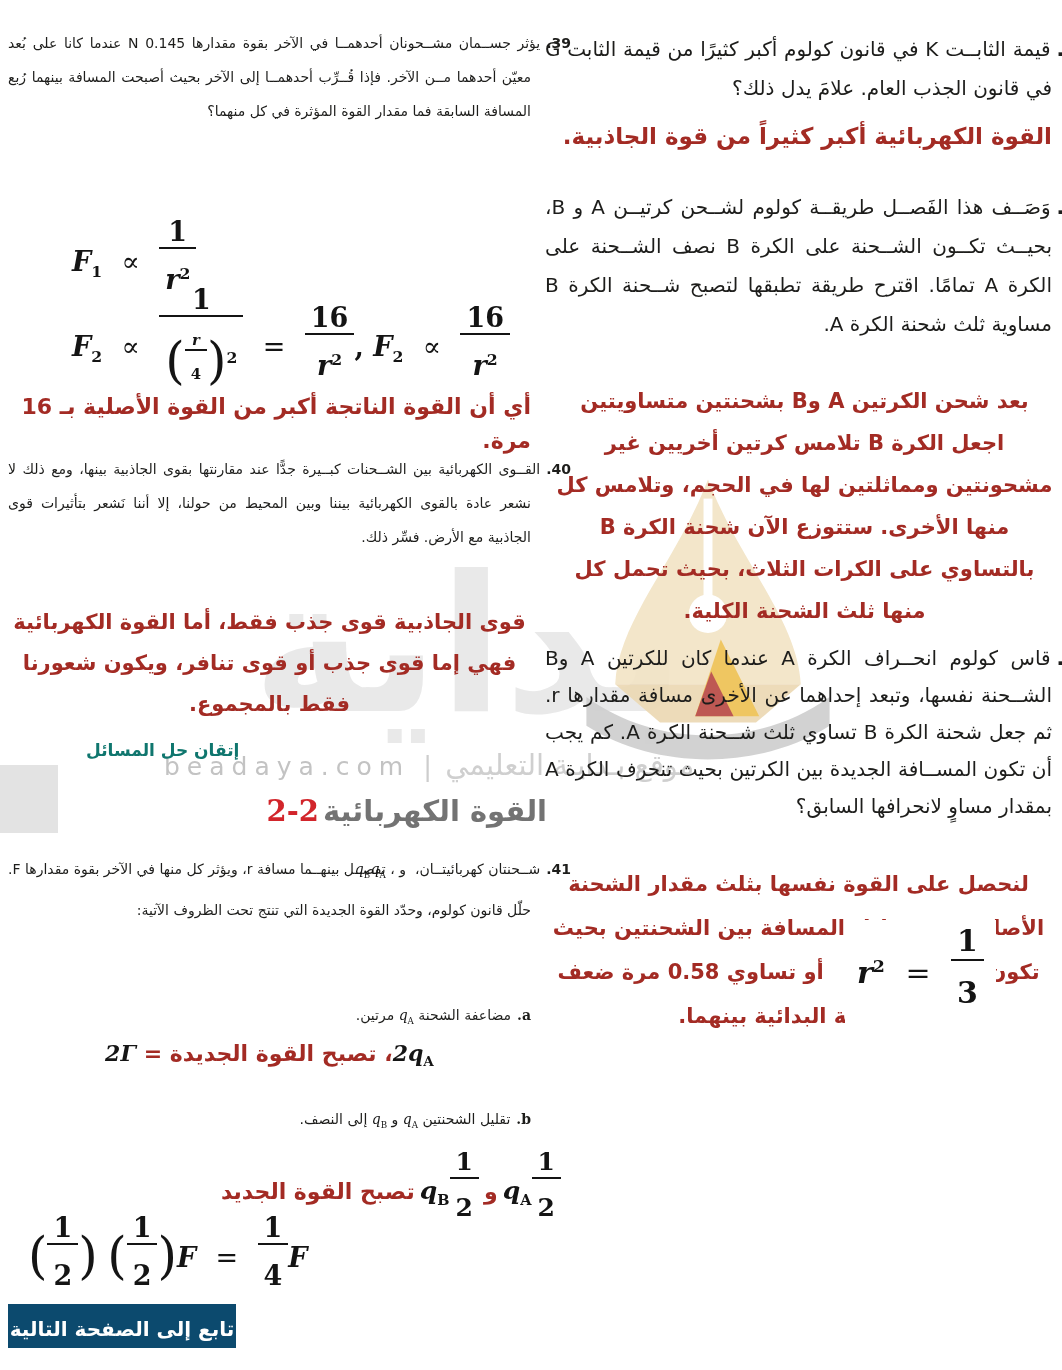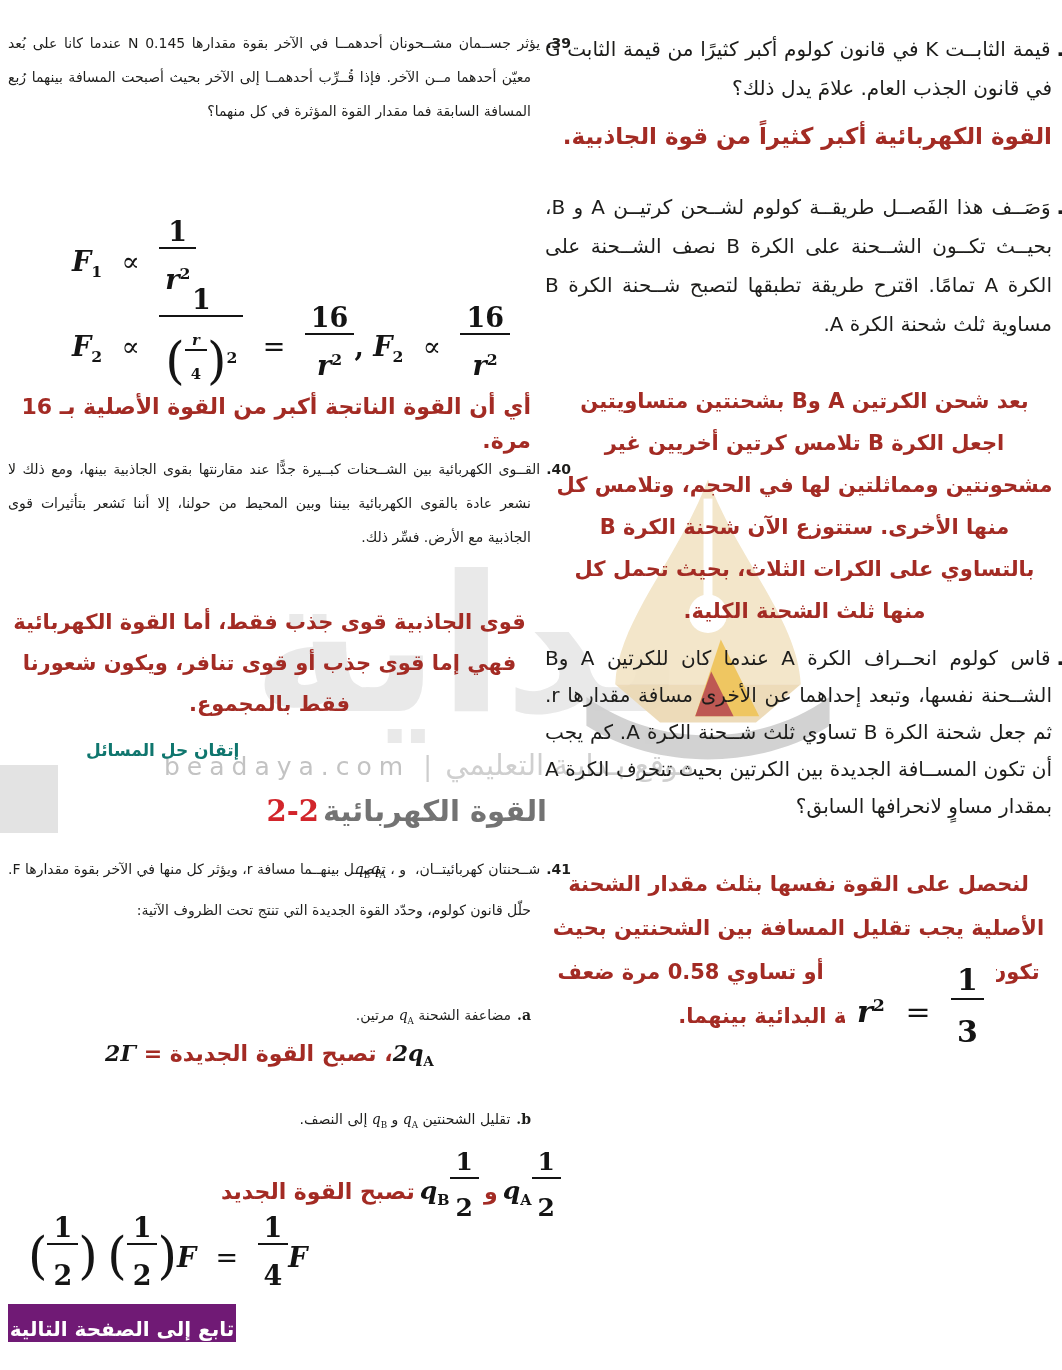--- a/index.html
+++ b/index.html
@@ -34,28 +34,28 @@
   .math{direction:ltr;font-family:"DejaVu Serif",serif;font-weight:bold;color:#141414;white-space:nowrap;}
   .math i{font-style:italic;}
   .math sub,.math sup{font-size:.58em;}
   .op{margin:0 10px;font-weight:normal;}
   .frac{display:inline-block;vertical-align:middle;text-align:center;line-height:1.15;}
   .fr-n{display:block;border-bottom:2.5px solid #141414;padding:0 6px;}
   .fr-d{display:block;padding:15px 6px;}
   .frac.sm{font-size:.55em;}
   .frac.sm .fr-n{border-bottom-width:2px;}
   .paren{font-size:1.85em;font-weight:normal;vertical-align:middle;position:relative;top:-3px;}
-  .f38{position:absolute;left:845px;top:959px;z-index:2;background:#ffffff;padding:4px 12px;font-size:30px;}
+  .f38{position:absolute;left:845px;top:920px;z-index:2;background:#ffffff;padding:4px 12px;font-size:30px;}
   
   .mastering{color:#0f766e;font-weight:bold;font-size:17px;}
   .sec{font-size:29px;font-weight:bold;}
   .sec-title{color:#737373;}
   .sec-num{color:#d2252b;margin-right:4px;font-family:"DejaVu Serif",serif;}
   
-  .banner{position:absolute;left:8px;top:1304px;width:228px;height:38px;background:#701a75;z-index:3;
+  .banner{position:absolute;left:8px;top:1304px;width:228px;height:44px;background:#0c4a6e;z-index:3;
           color:#ffffff;font-weight:bold;font-size:20px;text-align:center;line-height:50px;direction:rtl;cursor:pointer;}
 </style>
 </head>
 <body>
 
 <div class="page">
 
   <div class="wm">
     <div class="wm-word">بداية</div>
     <div class="wm-block"></div>

